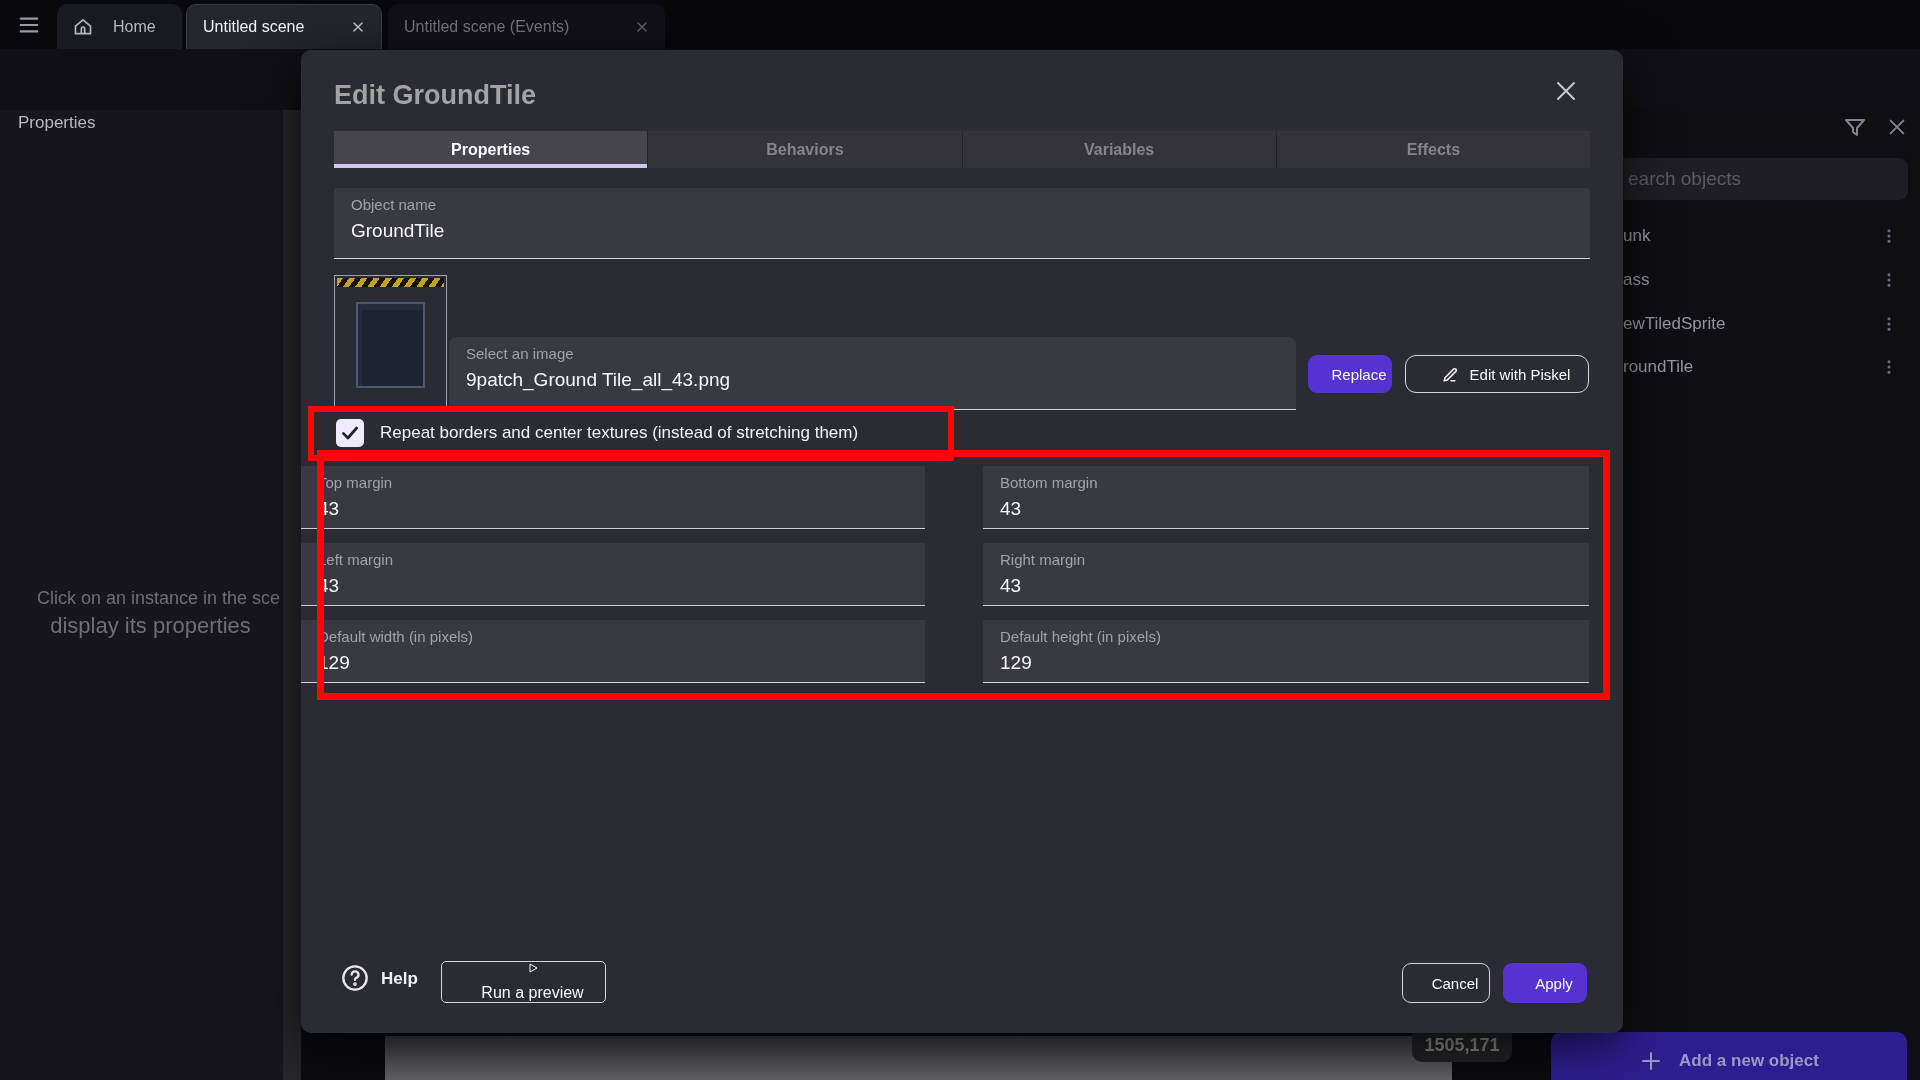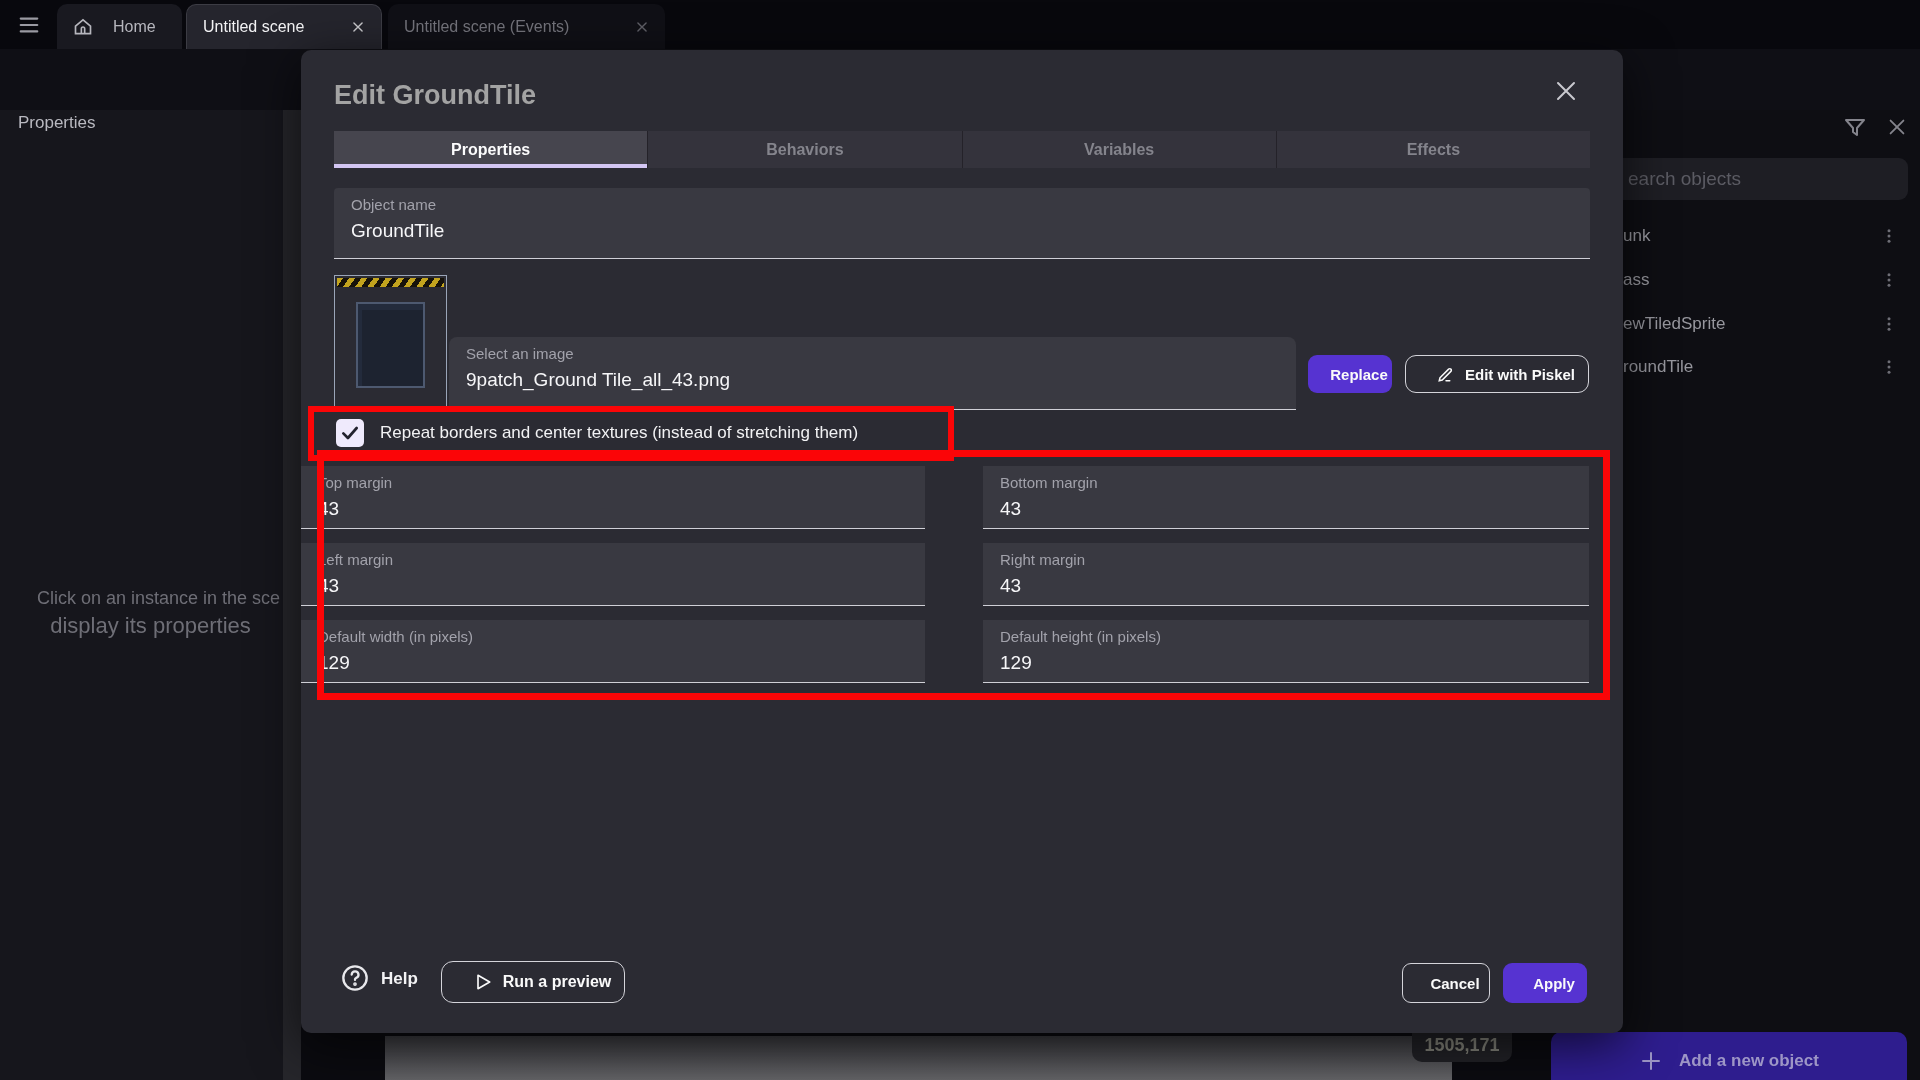--- a/index.html
+++ b/index.html
@@ -80,40 +80,40 @@
       repeating-linear-gradient(to right, rgba(35,45,66,.35) 0 2px, rgba(255,255,255,0) 2px 17px),
       linear-gradient(#8violet,#778699),
       linear-gradient(#8c9aaf,#6f7e95);
   }
   .thumb .hazard { position:absolute; left:2px; right:2px; top:2px; height:9px;
     background:repeating-linear-gradient(125deg,#c3a41e 0 5px,#17130a 5px 10px); }
   .thumb .center { position:absolute; left:21px; right:21px; top:26px; bottom:19px;
     background:#1d2330; box-shadow:inset 0 0 0 2px #4d5970, inset 6px 8px 0 #232b3c; }
 
   .btn { display:flex; align-items:center; justify-content:center; gap:10px;
-    font-weight:bold; color:#fafafa; border-radius:9px; cursor:pointer;padding-left:18px; }
+    font-weight:normal; color:#fafafa; border-radius:9px; cursor:pointer;padding-left:18px; }
   .btn-purple { background:var(--accent,#5633d1); }
   .btn-outline { background:transparent; border:1px solid #d4d4da; }
   .b-replace { left:1007px; top:305px; width:84px; height:38px; font-size:15px; }
   .b-piskel { left:1104px; top:305px; width:184px; height:38px; font-size:15px; border-radius:11px; }
   .b-piskel .picon { width:18px; height:18px; color:#fafafa; }
 
   .chkrow { left:35px; top:369px; height:28px; display:flex; align-items:center; gap:16px; }
   .checkbox { width:28px; height:28px; background:#efeafc; border-radius:5px;
     display:flex; align-items:center; justify-content:center; }
   .checkbox svg { width:20px; height:20px; color:#23232e; }
   .chklabel { font-size:17px; color:#f2f2f4; }
 
   .mfield { width:624px; height:63px; position:absolute; }
   .mcol2 { left:682px; width:606px; }
   .mrow1 { top:416px; } .mrow2 { top:493px; } .mrow3 { top:570px; }
 
   .helpicon { left:40px; top:914px; width:28px; height:28px; color:#e8e8ec; }
   .helptext { left:80px; top:919px; font-size:17px; font-weight:bold; color:#f2f2f4; }
-  .b-preview { left:140px; top:911px; width:184px; height:42px; font-size:16px; border-radius:12px; }
+  .b-preview { left:140px; top:911px; width:165px; height:42px; font-size:16px; border-radius:5px;flex-direction:column; }
   .b-preview .picon { width:20px; height:20px; color:#fafafa; }
   .b-cancel { left:1101px; top:913px; width:88px; height:40px; font-size:15px; }
   .b-apply { left:1202px; top:913px; width:84px; height:40px; font-size:15px; }
 
   
   .red1 { left:308px; top:406px; width:646px; height:55px; border:6px solid var(--annotation,#fb0507); z-index:20; }
   .red2 { left:317px; top:450px; width:1293px; height:250px; border:7px solid var(--annotation,#fb0507); z-index:20; }
 
   svg { display:block; }
 </style>

